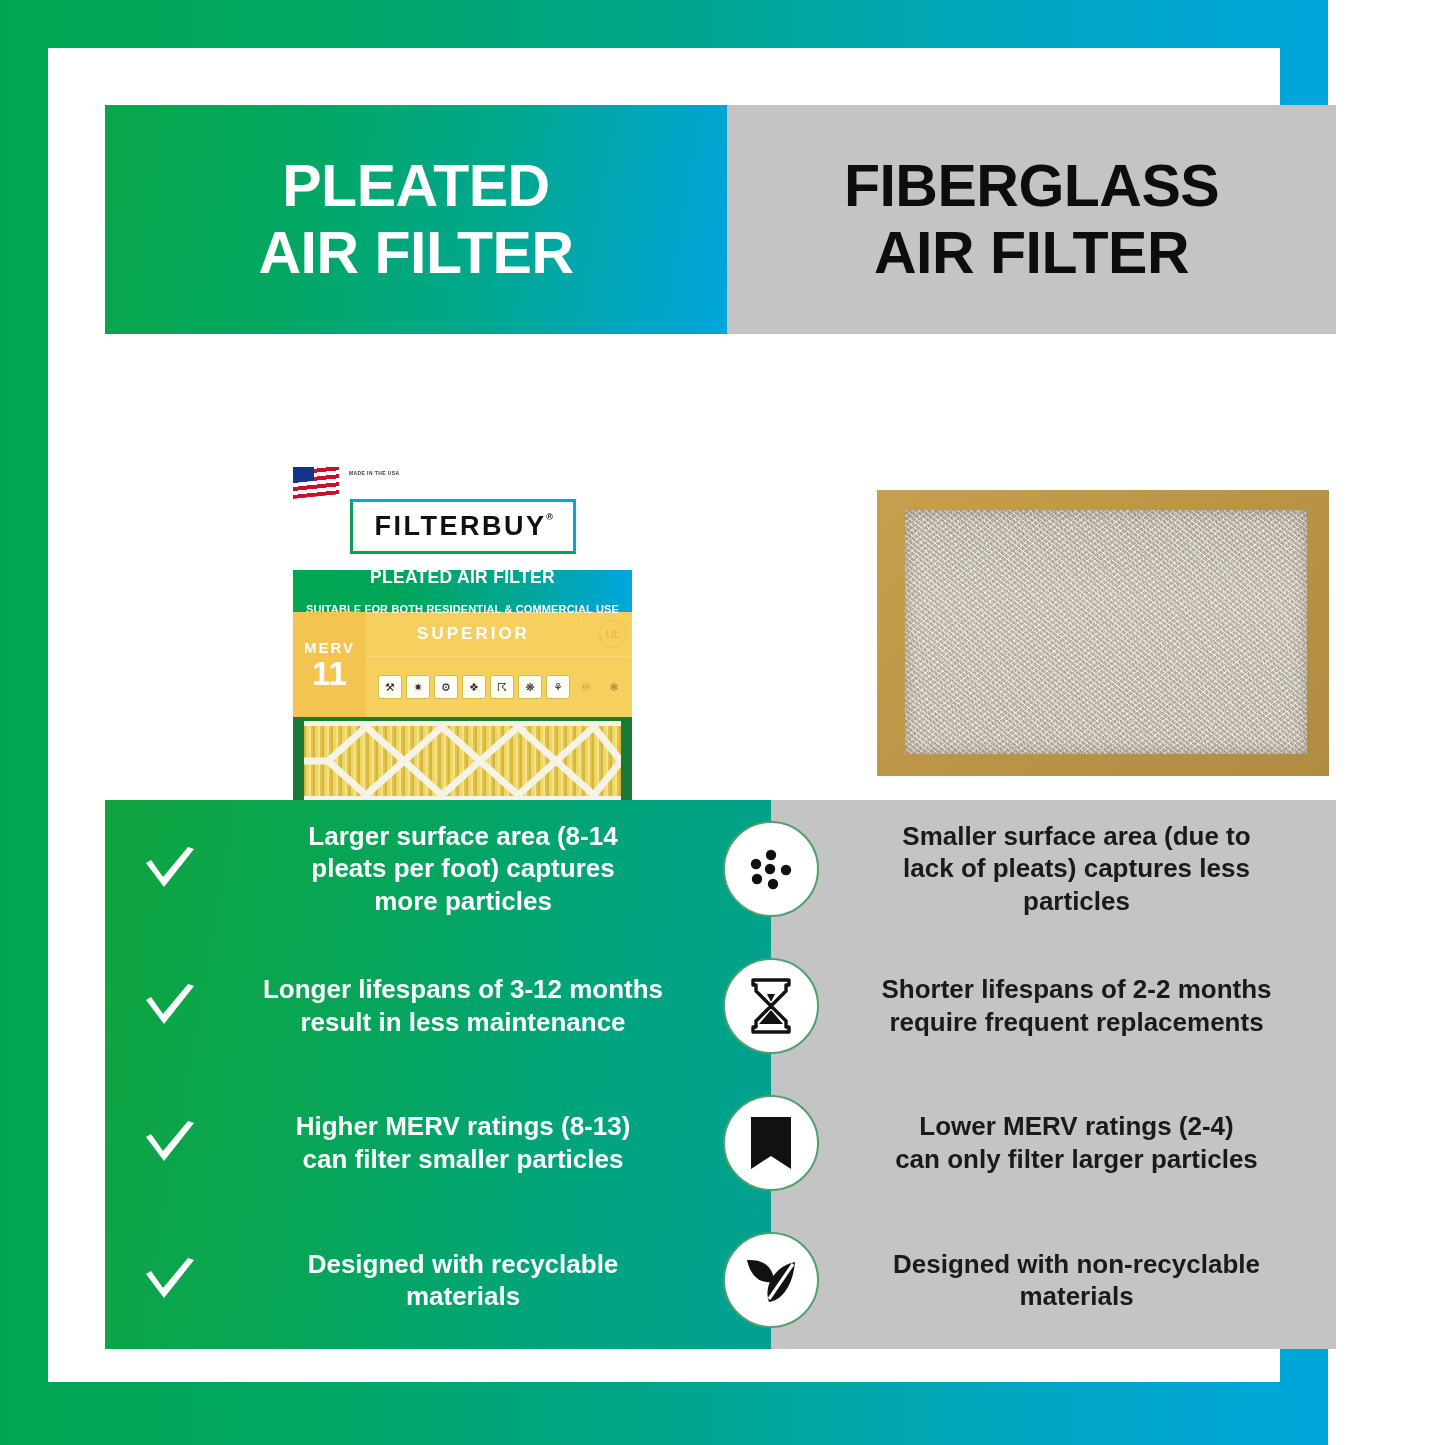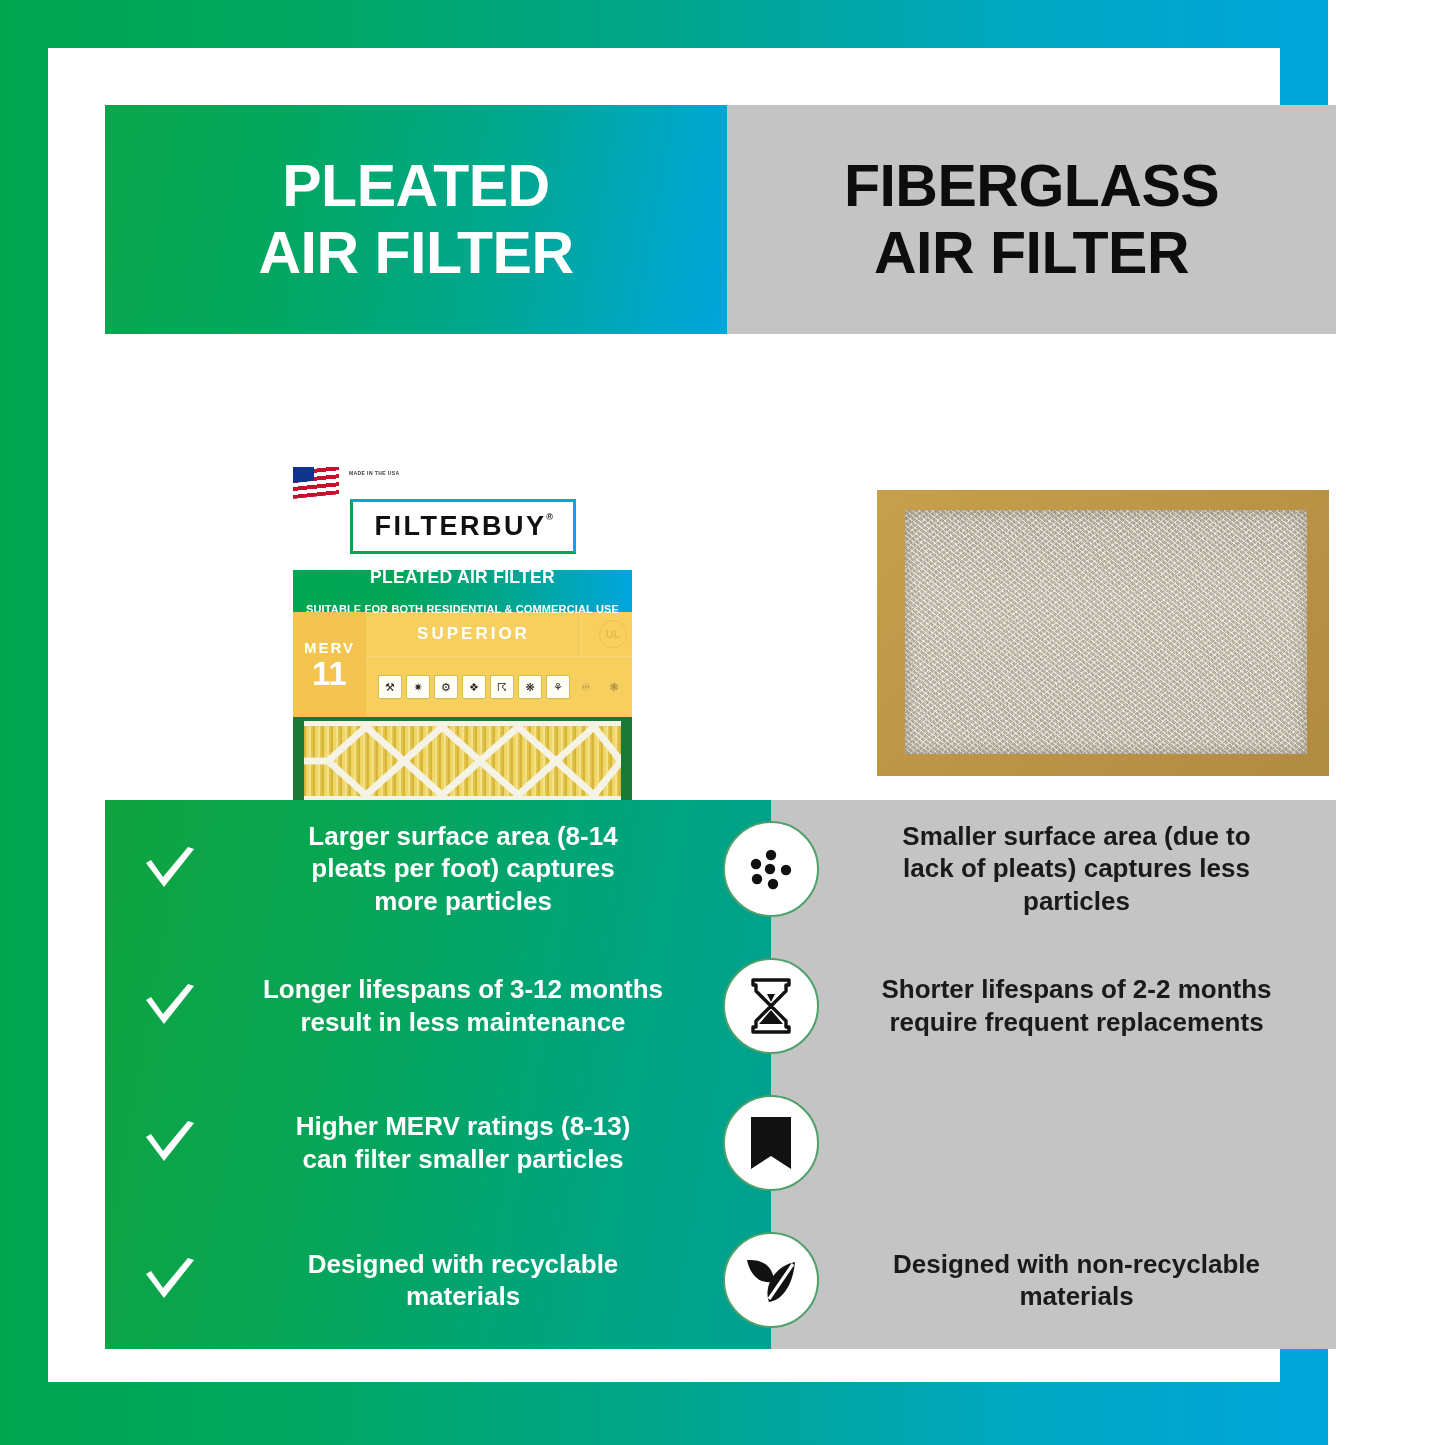--- a/index.html
+++ b/index.html
@@ -586,20 +586,24 @@
               <div class="feat-text-left">Higher MERV ratings (8-13)
 can filter smaller particles</div>
             </div>
             <div class="feat-icon-wrap">
               <div class="feat-icon-circle">
                 <svg width="44" height="56" viewBox="0 0 44 56">
                   <path d="M2,2 L42,2 L42,54 L22,41 L2,54 Z" fill="#111"></path>
                 </svg>
               </div>
             </div>
+            <div class="feat-right">
+              <div class="feat-text-right">Lower MERV ratings (2-4)
+can only filter larger particles</div>
+            </div>
           </div>
 
           <div class="feat-row">
             <div class="feat-left">
               <div class="check-icon">
                 <svg width="52" height="44" viewBox="0 0 52 44">
                     <path d="M2,16 L20,40 L50,2 L44,0 L19,30 L7,13 Z" fill="#ffffff"></path>
                   </svg>
               </div>
               <div class="feat-text-left">Designed with recyclable

